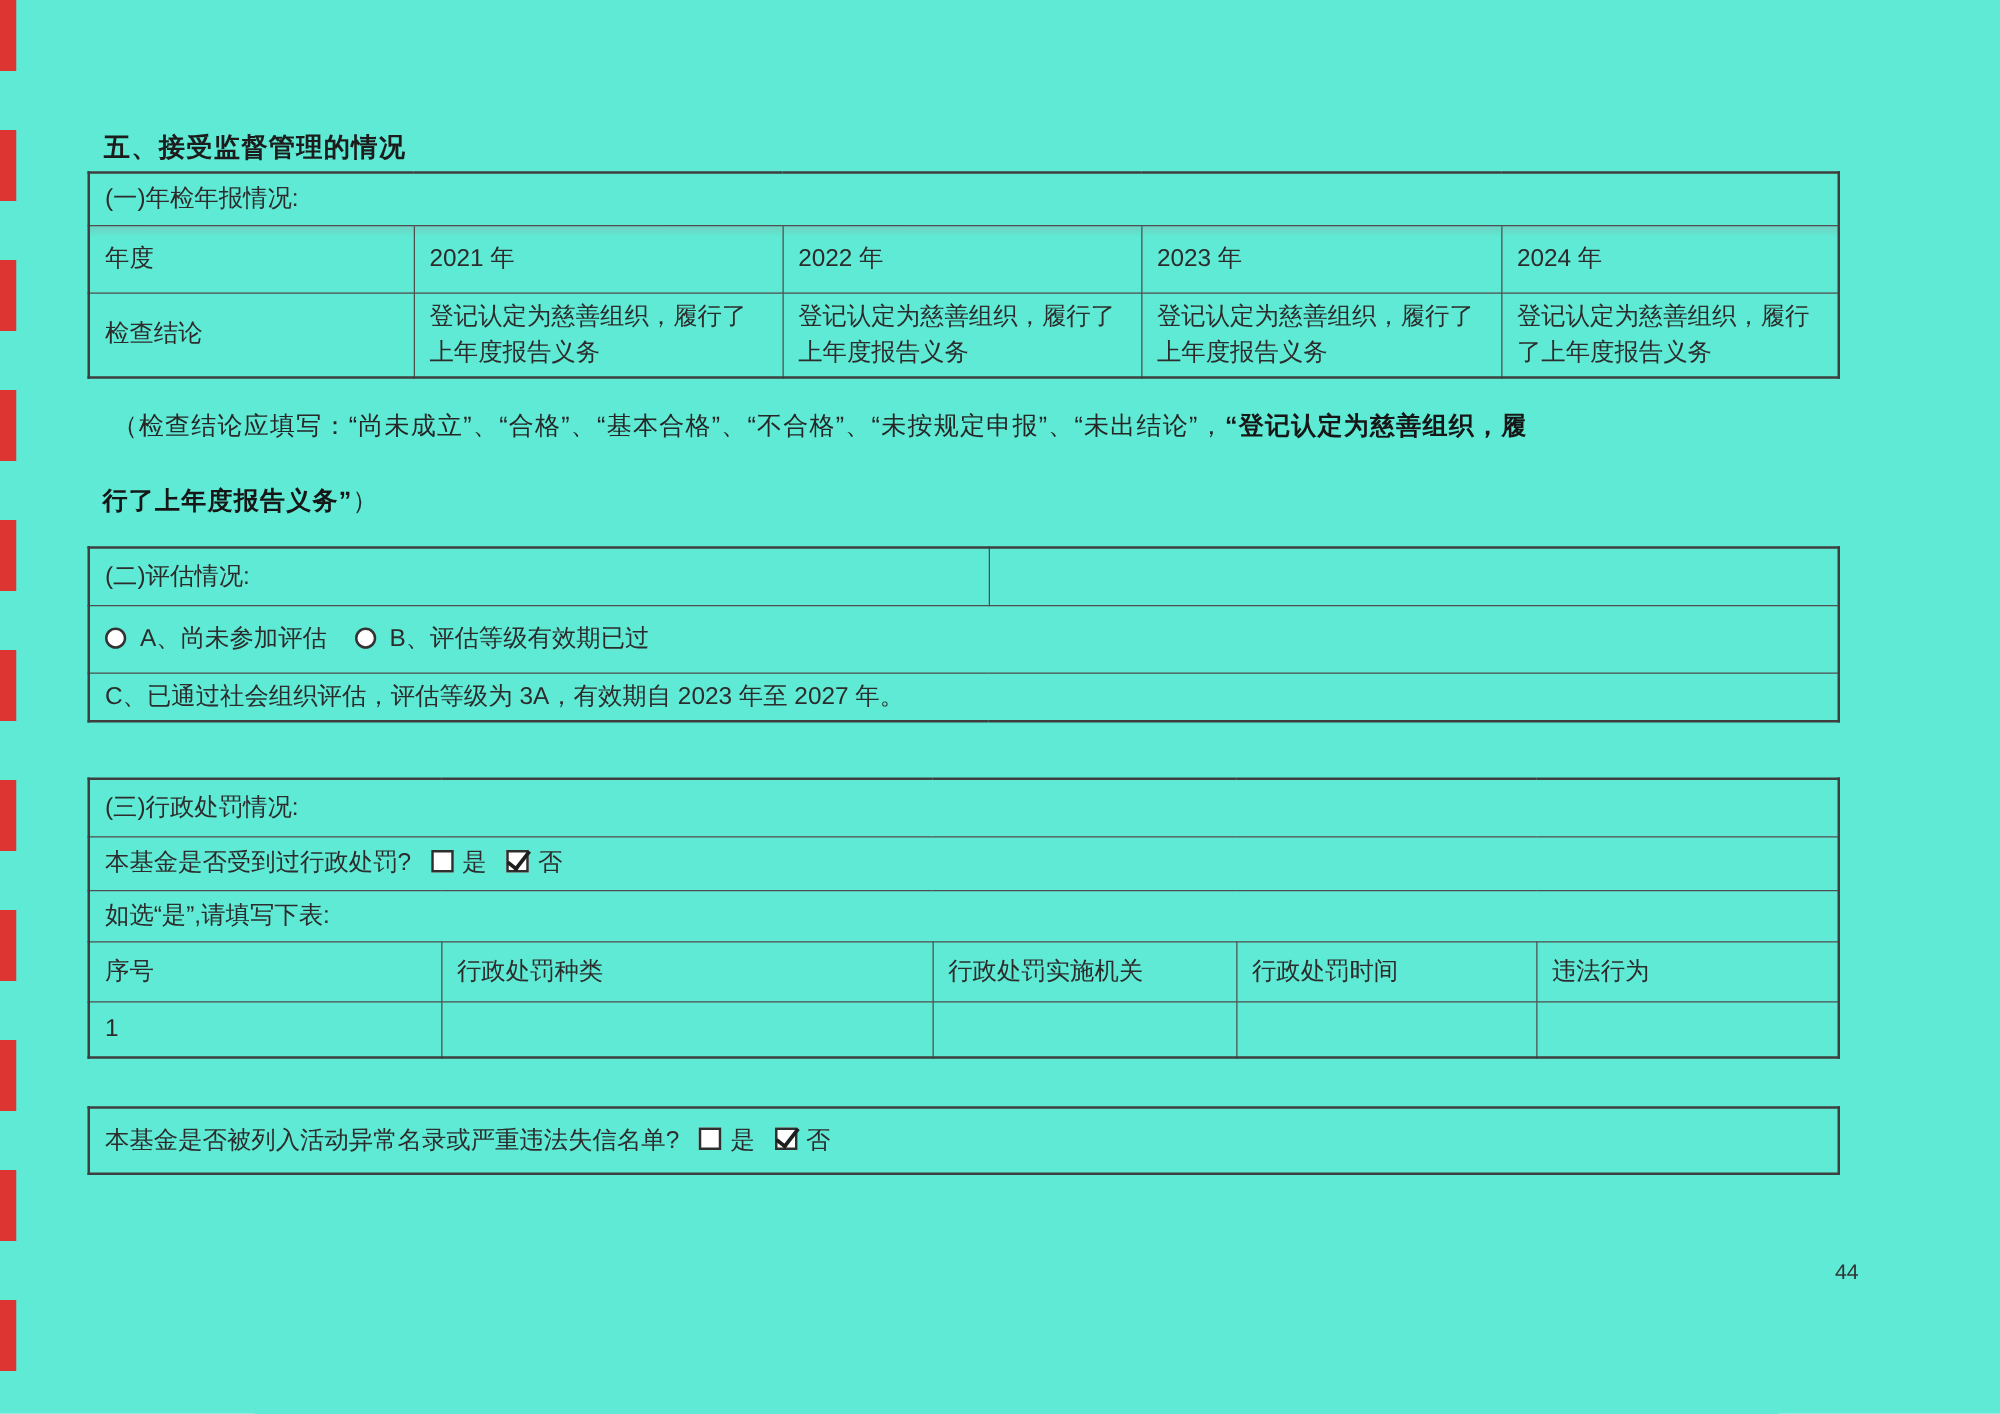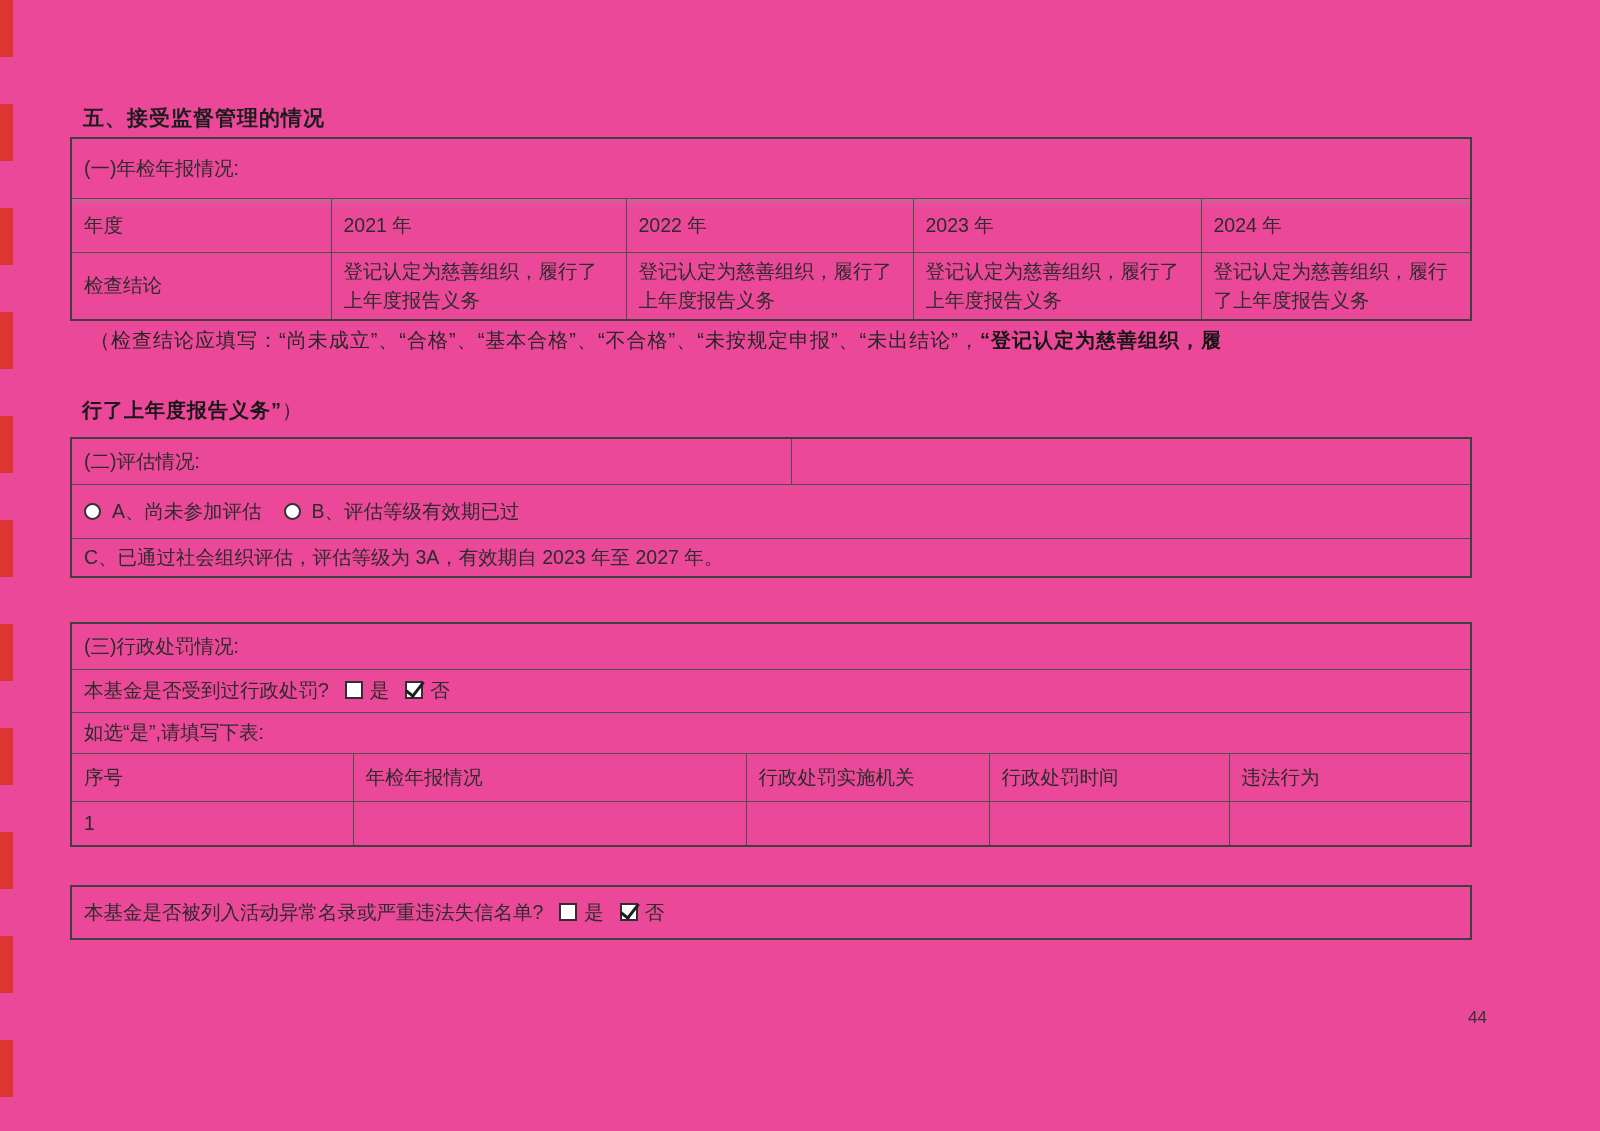--- a/index.html
+++ b/index.html
@@ -1,19 +1,19 @@
 <!DOCTYPE html>
 <html><head>
 <meta charset="utf-8">
 <style>
   * { margin:0; padding:0; box-sizing:border-box; }
   html,body { background:#e9e9e9; }
   body { font-family:"Liberation Sans","DejaVu Sans",sans-serif; }
   .page {
-    position:relative; width:1600px; height:1131px; background:#ec4899;
+    position:relative; width:1600px; height:1131px; background:#5eead4;
     color:#2d2d2d; overflow:hidden;
   }
   
   .red-stripe {
     position:absolute; left:0; top:0; width:13px; height:1131px;
     background:repeating-linear-gradient(180deg,#dd3531 0 57px,transparent 57px 104px);
   }
   .title {
     position:absolute; left:83px; top:104px;
     font-size:21px; font-weight:bold; color:#1c1c1c; letter-spacing:1px;
@@ -23,31 +23,31 @@
     position:absolute; border-collapse:collapse; table-layout:fixed;
     border:2px solid #3f3f3f;
   }
   table.tbl td {
     border:1px solid #4e4e4e; vertical-align:middle;
     padding:4px 10px 4px 12px; font-size:19.5px; color:#2c2c2c;
     overflow:hidden; line-height:29px;
   }
   
   #tbl-annual { left:70px; top:137px; width:1400px; }
-  #tbl-annual tr.r1 { height:60px; }
+  #tbl-annual tr.r1 { height:42px; }
   #tbl-annual tr.r2 { height:54px; }
   #tbl-annual tr.r3 { height:68px; }
   #tbl-annual tr.r2 td {
     background:linear-gradient(180deg,rgba(150,150,150,.30) 0,rgba(150,150,150,0) 9px);
   }
   
   .note-line { position:absolute; white-space:nowrap; font-size:20px; letter-spacing:1px; color:#262626; }
   .note-line b { font-weight:bold; color:#161616; }
   #note1 { left:90px; top:327px; }
-  #note2 { left:82px; top:397px; }
+  #note2 { left:82px; top:387px; }
   
   #tbl-eval { left:70px; top:437px; width:1400px; }
   #tbl-eval tr.r1 { height:46px; }
   #tbl-eval tr.r2 { height:54px; }
   #tbl-eval tr.r3 { height:32px; }
   
   #tbl-penalty { left:70px; top:622px; width:1400px; }
   #tbl-penalty tr.r1 { height:46px;padding-left:13px; }
   #tbl-penalty tr.r2 { height:43px; }
   #tbl-penalty tr.r3 { height:41px;padding-left:28px; }
@@ -151,21 +151,21 @@
     <tr class="r2">
       <td colspan="5">
         <span>本基金是否受到过行政处罚?</span><span class="cb"></span><span>是</span><span class="cb checked"></span><span>否</span>
       </td>
     </tr>
     <tr class="r3">
       <td colspan="5">如选“是”,请填写下表:</td>
     </tr>
     <tr class="r4">
       <td>序号</td>
-      <td>年检年报情况</td>
+      <td>行政处罚种类</td>
       <td>行政处罚实施机关</td>
       <td>行政处罚时间</td>
       <td>违法行为</td>
     </tr>
     <tr class="r5">
       <td>1</td>
       <td></td>
       <td></td>
       <td></td>
       <td></td>

